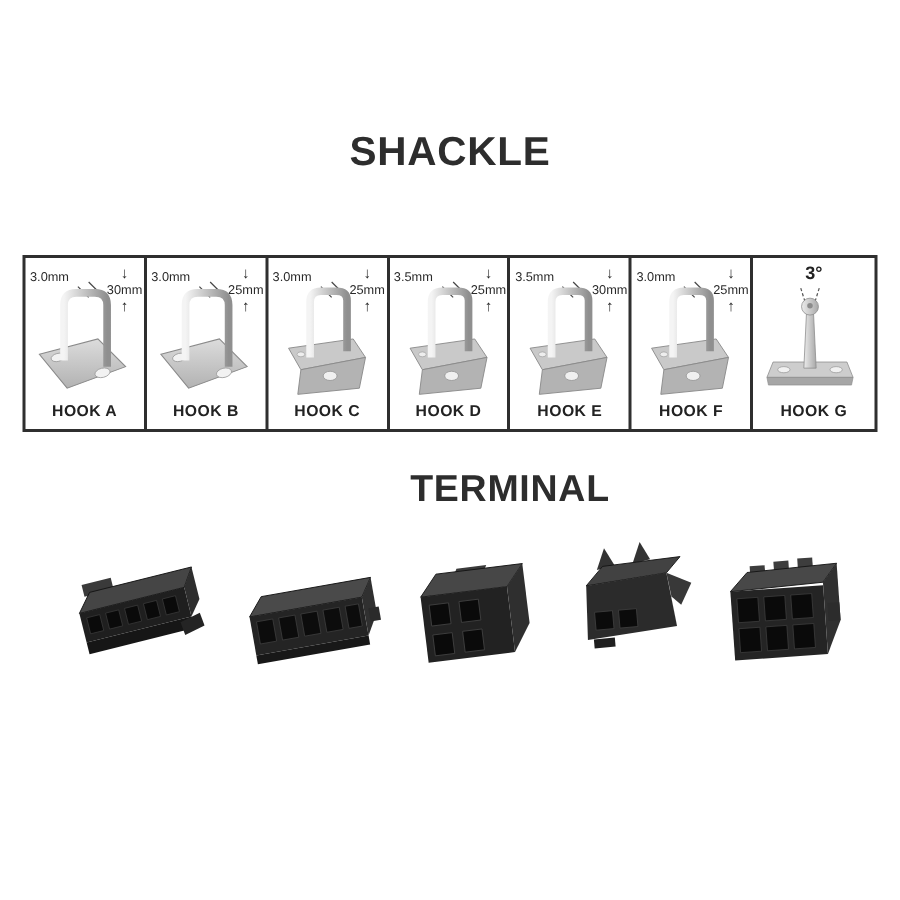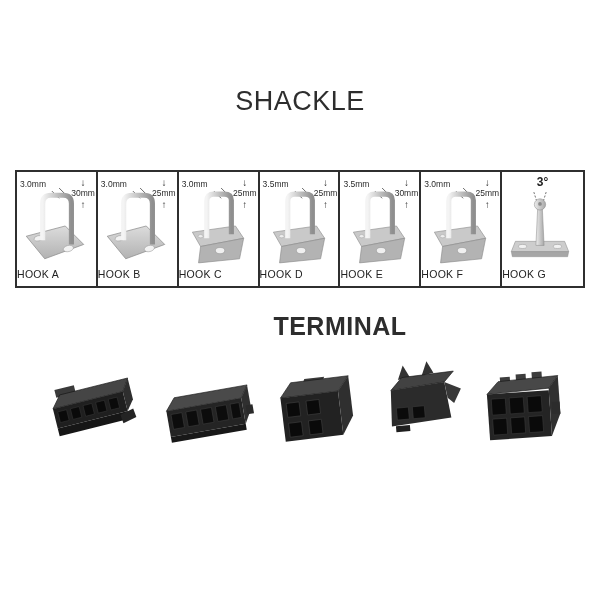--- a/index.html
+++ b/index.html
@@ -2,41 +2,41 @@
 <html><head>
 <meta charset="utf-8">
 <style>
   html,body { margin:0; padding:0; background:#fff; }
   .canvas {
     position:relative; width:600px; height:600px; background:#ffffff;
     font-family:"Liberation Sans", sans-serif; overflow:hidden;
     -webkit-font-smoothing:antialiased;
   }
   .title-block { position:absolute; top:86px; left:0; width:100%; text-align:center; color:#2d2d2d; }
-  .title-line1 { font-size:27px; font-weight:400; line-height:30px; letter-spacing:.5px; }
+  .title-line1 { font-size:27px; font-weight:700; line-height:30px; letter-spacing:.5px; }
   .title-line2 { font-size:25px; font-weight:700; line-height:29px; letter-spacing:.2px; }
 
   .hook-table {
     position:absolute; left:15px; top:170px; width:570px; height:118px;
     display:grid; grid-template-columns:repeat(7,1fr);
     border:2px solid #2f2f2f; box-sizing:border-box; background:#fff;
   }
   .hook-cell { position:relative; border-right:2px solid #2f2f2f; }
   .hook-cell:last-child { border-right:none; }
 
   .dia { position:absolute; top:7px; left:3px; font-size:8.5px; color:#2a2a2a; white-space:nowrap; }
   .dim { position:absolute; top:6px; right:1px; display:flex; flex-direction:column; align-items:center; color:#2a2a2a; }
   .dim .arr { font-size:10px; line-height:9px; }
   .dim .val { font-size:8.5px; line-height:9px; margin:2px 0; white-space:nowrap;text-align:right; }
 
   .hook-art { position:absolute; left:7px; top:15px; width:62px; height:80px; }
   .hook-art-g { position:absolute; left:7px; top:16px; width:62px; height:80px; }
   .hook-label {
-    position:absolute; bottom:6px; left:0; width:100%; 
-    font-size:10.5px; font-weight:400; letter-spacing:.3px; color:#222;
+    position:absolute; bottom:6px; left:0; width:100%; text-align:center;
+    font-size:10.5px; font-weight:700; letter-spacing:.3px; color:#222;
   }
   .angle-label { position:absolute; top:3px; left:0; width:100%; text-align:center; font-size:12px; font-weight:700; color:#222; }
 
   .terminal-title { position:absolute; top:312px; left:0; width:100%; text-align:center; font-size:25px; font-weight:700; letter-spacing:.5px; color:#2d2d2d;margin-left:40px; }
 
   .terminals { position:absolute; left:0; top:352px; width:600px; height:112px; }
   .terminals svg { position:absolute; }
   .t1 { left:36px;  top:20px; }
   .t2 { left:154px; top:20px; }
   .t3 { left:260px; top:12px; }

